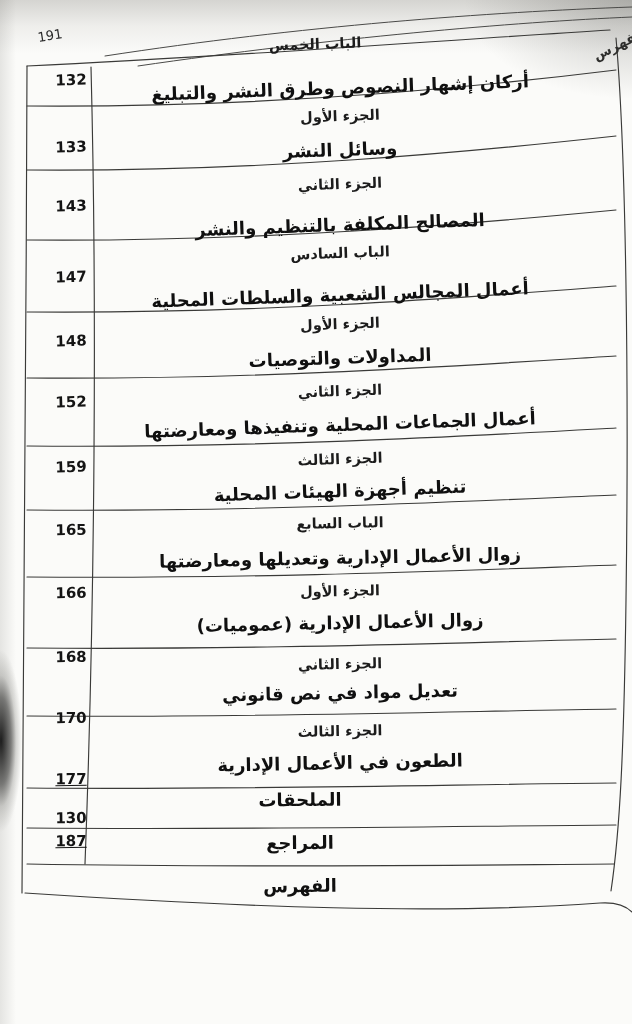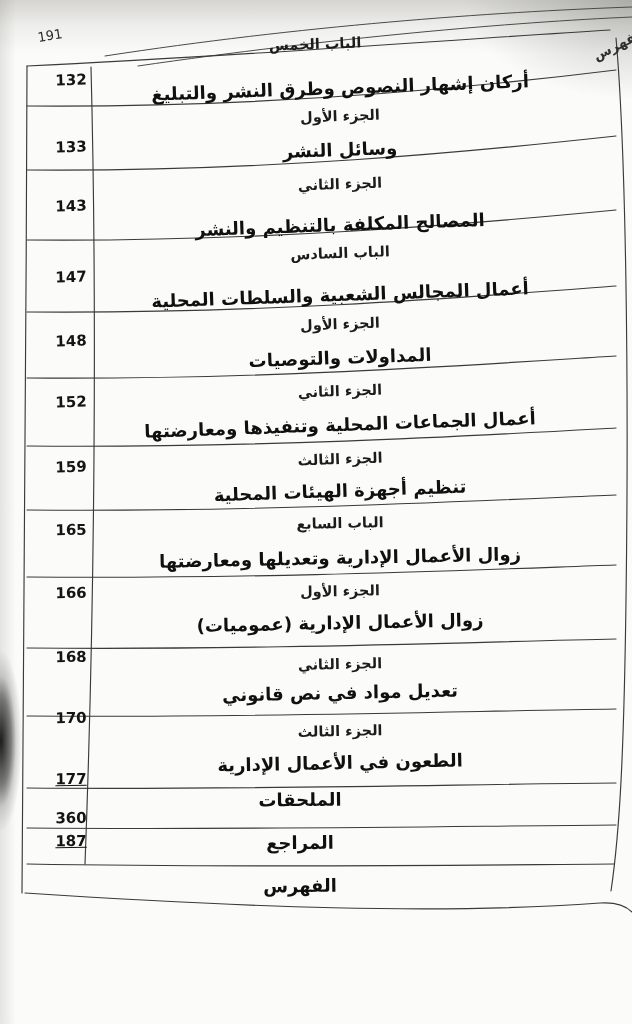--- a/index.html
+++ b/index.html
@@ -150,21 +150,21 @@
     <div class="num r1" style="top:709px;">170</div>
     <div class="tit r1" style="top:752px;" dir="rtl">الطعون في الأعمال الإدارية</div>
   </div>
 
   <div>
     <div class="num r0" style="top:770px;text-decoration:underline;">177</div>
     <div class="tit r0 wide" style="top:789px;" dir="rtl">الملحقات</div>
   </div>
 
   <div>
-    <div class="num r0" style="top:809px;">360</div>
+    <div class="num r0" style="top:809px;">130</div>
     <div class="tit r0 wide" style="top:832px;" dir="rtl">المراجع</div>
   </div>
 
   <div>
     <div class="num r0" style="top:832px;text-decoration:underline;">187</div>
     <div class="tit r0 wide" style="top:875px;" dir="rtl">الفهرس</div>
   </div>
 
 </div>
 

